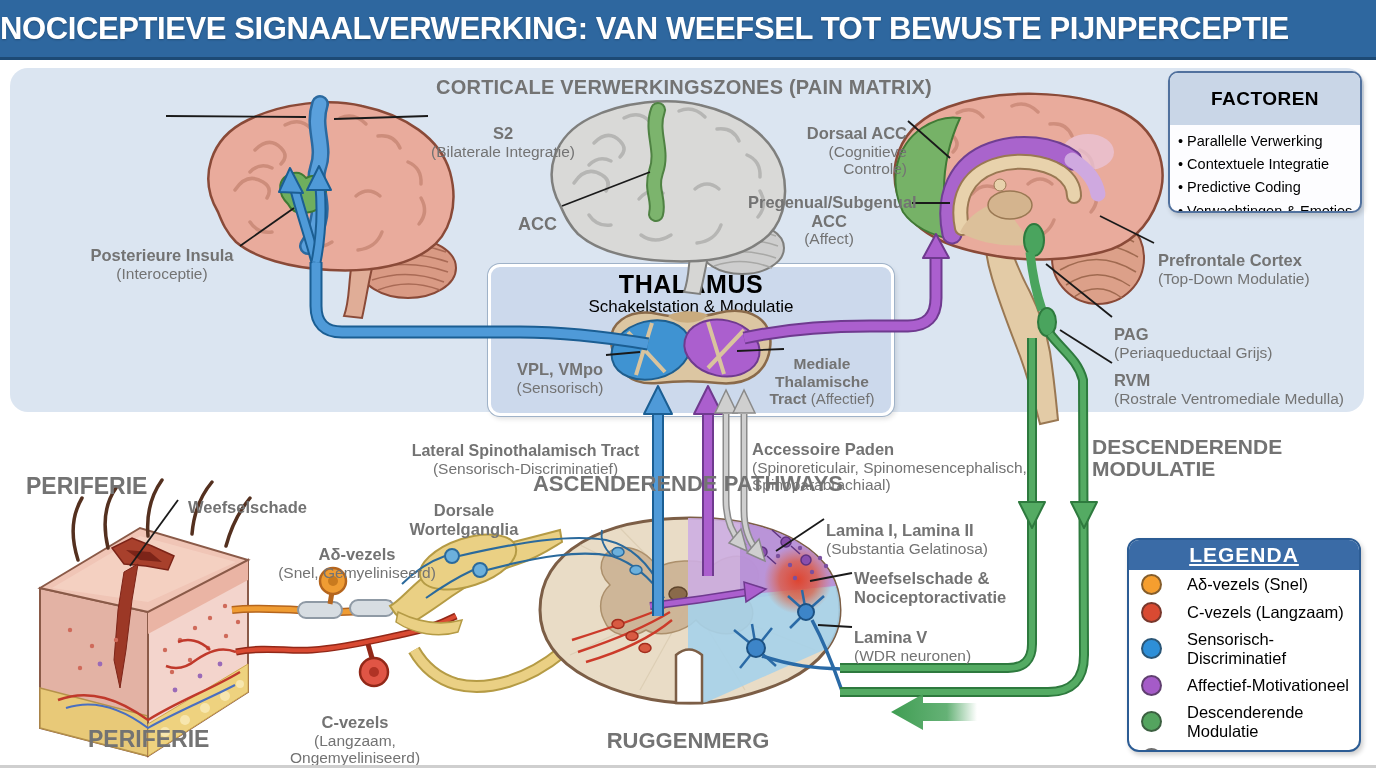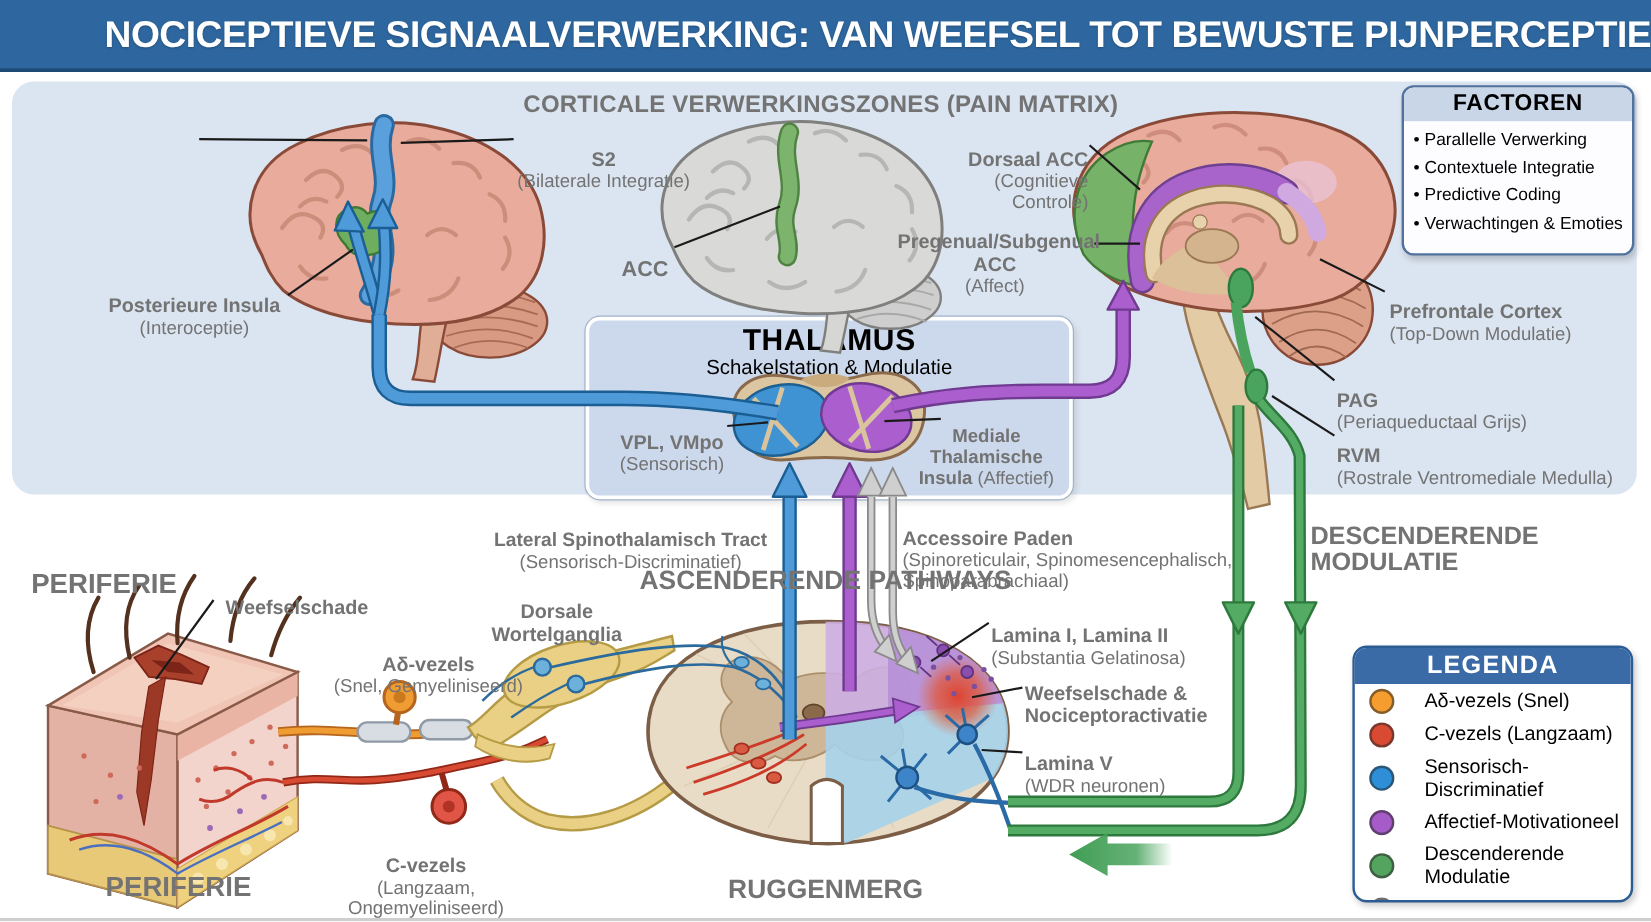--- a/index.html
+++ b/index.html
@@ -1,25 +1,25 @@
 <!DOCTYPE html>
 <html><head>
 <meta charset="utf-8">
 <style>
   html,body{margin:0;padding:0;background:#ffffff;font-family:"Liberation Sans",sans-serif;}
   .stage{position:relative;width:1376px;height:768px;overflow:hidden;background:#ffffff;}
-  .titlebar{position:absolute;left:0;top:0;width:1376px;height:57px;display:flex;align-items:center;justify-content:flex-end;border-bottom:3px solid #1d4a75;z-index:5;}
+  .titlebar{position:absolute;left:0;top:0;width:1376px;height:57px;display:flex;align-items:center;justify-content:flex-start;border-bottom:3px solid #1d4a75;z-index:5;}
   .titlebar .t{color:#ffffff;font-weight:bold;font-size:31px;letter-spacing:-0.4px;white-space:nowrap;text-shadow:0 1px 2px rgba(0,0,0,.25);}
   .panel{position:absolute;left:10px;top:68px;width:1354px;height:344px;background:#dbe5f1;border-radius:18px;z-index:0;}
   .art{position:absolute;left:0;top:0;z-index:2;pointer-events:none;}
   .box-thalamus{position:absolute;left:488px;top:264px;width:400px;height:146px;background:#ccd9ec;border:3px solid #ffffff;border-radius:12px;box-shadow:0 0 0 1px #9fb2c8,2px 3px 5px rgba(0,0,0,.12);z-index:1;}
   .th-title{text-align:center;font-weight:bold;font-size:25px;margin-top:3px;letter-spacing:.5px;}
   .th-sub{text-align:center;font-size:17px;margin-top:-2px;}
   .box-factoren{position:absolute;left:1168px;top:71px;width:190px;height:138px;background:#fdfdff;border:2px solid #51719e;border-radius:10px;overflow:hidden;box-shadow:2px 3px 5px rgba(0,0,0,.18);z-index:3;}
-  .box-factoren .hdr{background:#c9d6e7;text-align:center;font-weight:bold;font-size:19px;padding:3px 0;letter-spacing:.5px;}
+  .box-factoren .hdr{background:#c9d6e7;text-align:center;font-weight:bold;font-size:19px;padding:15px 0;letter-spacing:.5px;}
   .box-factoren ul{list-style:none;margin:5px 6px 0 8px;padding:0;font-size:14.5px;line-height:1.6;}
   .box-factoren li::before{content:"• ";}
   .box-legenda{position:absolute;left:1127px;top:538px;width:230px;height:210px;background:#ffffff;border:2px solid #2c5c94;border-radius:12px;overflow:hidden;box-shadow:2px 3px 5px rgba(0,0,0,.2);z-index:3;}
   .box-legenda .hdr{color:#fff;font-weight:bold;font-size:21px;text-align:center;padding:3px 0;letter-spacing:1px;}
   .lg-row{display:flex;align-items:center;gap:25px;padding:3.5px 0 3.5px 12px;font-size:16.5px;}
   .sw{width:21px;height:21px;border-radius:50%;border:2px solid rgba(40,40,40,.55);box-sizing:border-box;flex:0 0 auto;}
   .lbl{position:absolute;white-space:pre-line;color:#737373;font-size:15.5px;line-height:1.12;z-index:4;}
   .b{font-weight:bold;font-size:16.5px;display:block;}
   .bi{font-weight:bold;font-size:15.5px;}
   .s{display:block;}
@@ -341,21 +341,21 @@
     <div class="hdr">FACTOREN</div>
     <ul>
       <li>Parallelle Verwerking</li>
       <li>Contextuele Integratie</li>
       <li>Predictive Coding</li>
       <li>Verwachtingen &amp; Emoties</li>
     </ul>
   </div>
 
   <div class="box-legenda">
-    <div class="hdr" style="background: rgb(58, 107, 166);">LEGENDA</div>
+    <div class="hdr" style="background: rgb(58, 107, 166); text-decoration: underline;">LEGENDA</div>
     <div class="lg-row">
         <span class="sw" style="background: rgb(245, 158, 47);"></span>
         <span>Aδ-vezels (Snel)</span>
       </div>
     <div class="lg-row">
         <span class="sw" style="background: rgb(217, 74, 50);"></span>
         <span>C-vezels (Langzaam)</span>
       </div>
     <div class="lg-row">
         <span class="sw" style="background: rgb(46, 143, 216);"></span>
@@ -402,21 +402,21 @@
   <div class="lbl" style="left:1114px;top:354px;width:250px">
     <span class="b">RVM</span><span class="s">(Rostrale Ventromediale Medulla)</span>
   </div>
 
   <div class="lbl center" style="left:496px;top:343px;width:128px">
     <span class="b">VPL, VMpo</span><span class="s">(Sensorisch)</span>
   </div>
   <div class="lbl center" style="left:756px;top:338px;width:132px;font-size:15px">
     <span class="bi">Mediale
 Thalamische
-Insula</span><span> (Affectief)</span>
+Tract</span><span> (Affectief)</span>
   </div>
 
   <div class="lbl center" style="left:408px;top:425px;width:235px">
     <span class="b" style="font-size:16px">Lateral Spinothalamisch Tract</span><span class="s">(Sensorisch-Discriminatief)</span>
   </div>
   <div class="lbl" style="left:752px;top:423px;width:335px">
     <span class="b">Accessoire Paden</span><span class="s">(Spinoreticulair, Spinomesencephalisch,
 Spinoparabrachiaal)</span>
   </div>
   <div class="lbl center h-big" style="left:508px;top:472px;width:360px;font-size:22px">ASCENDERENDE PATHWAYS</div>

